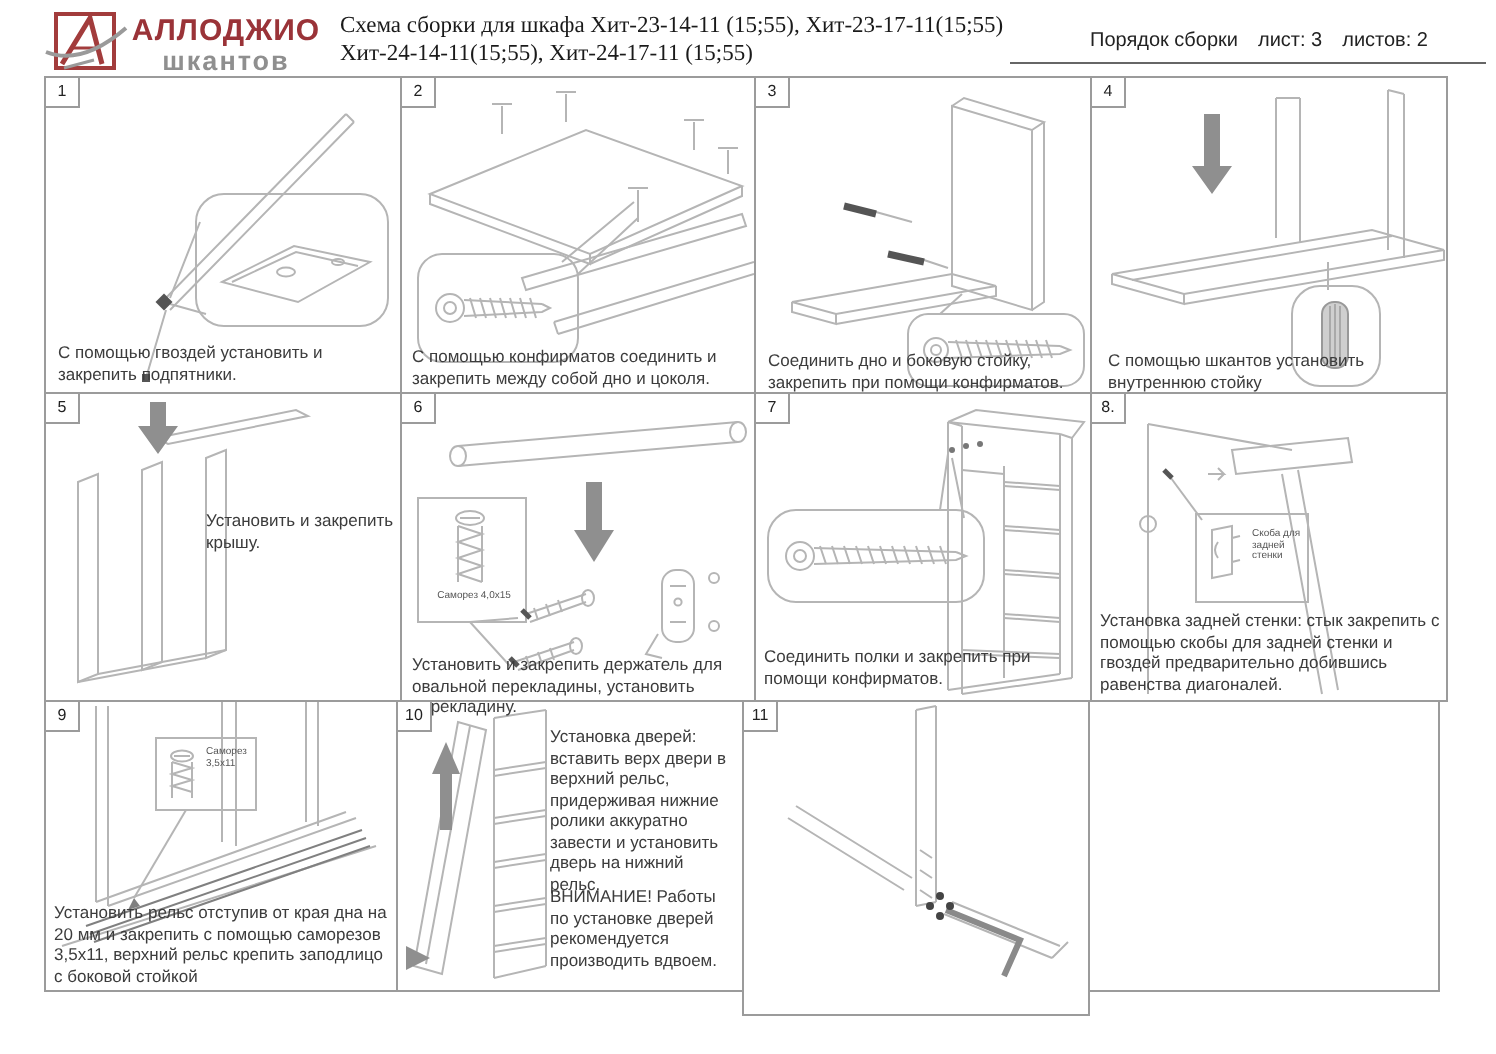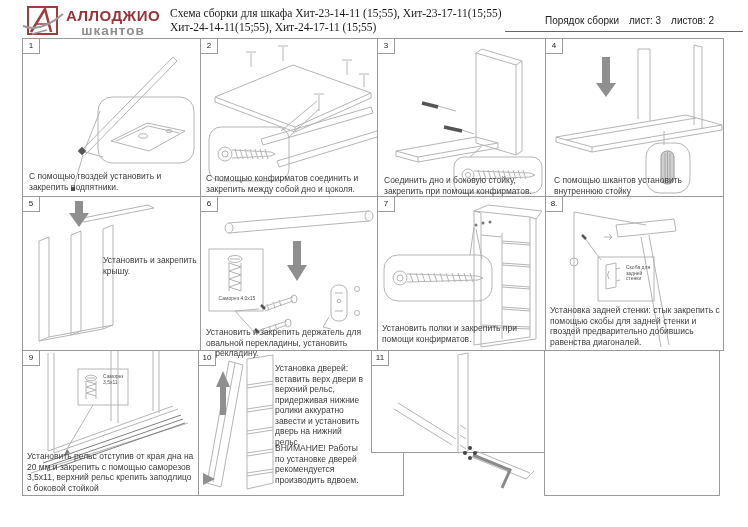--- a/index.html
+++ b/index.html
@@ -190,21 +190,21 @@
         <circle cx="22" cy="81" r="7"></circle>
           <circle cx="22" cy="81" r="3"></circle>
         <path d="M29 77 L100 79 M29 85 L100 83 L105 81 L100 79"></path>
         <path d="M32 76 l3 9 M38 76 l3 9 M44 76 l3 9 M50 76 l3 9 M56 76 l3 9 M62 76 l3 9 M68 76 l3 9 M74 76 l3 9 M80 76 l3 9 M86 76 l3 9 M92 76 l3 9"></path>
         <path d="M92 58 L96 30 M104 62 L98 32"></path>
       </g>
       <circle cx="98" cy="28" r="1.5" fill="#777"></circle>
         <circle cx="105" cy="26" r="1.5" fill="#777"></circle>
         <circle cx="112" cy="25" r="1.5" fill="#777"></circle>
     </svg>
-    <div class="cap" style="left:4px;top:126px;width:152px">Установить полки и закрепить при помощи конфирматов.</div>
+    <div class="cap" style="left:4px;top:126px;width:152px">Соединить полки и закрепить при помощи конфирматов.</div>
   </div>
 
   <div class="cell" style="left:545px;top:196px;width:179px;height:155px">
     <div class="num">8.</div>
     <svg class="drw" width="177" height="153">
       <g fill="none" stroke="#b5b5b5" stroke-width="1">
         <path d="M28 15 L28 150 M28 15 L100 28"></path>
         <circle cx="28" cy="65" r="4"></circle>
         <path d="M38 40 L55 63"></path>
         <path d="M58 40 L66 40 L63 37 M66 40 L63 43"></path>
@@ -251,21 +251,21 @@
         <path d="M8 132 L30 10 L44 14 L22 136 Z"></path>
         <path d="M14 131 L36 12"></path>
       </g>
       <path d="M21 36 L27 36 L27 64 L21 64 Z M17 36 L31 36 L24 20 Z" fill="#8f8f8f"></path>
       <path d="M4 122 L4 134 L16 128 Z" fill="#8f8f8f"></path>
     </svg>
     <div class="cap" style="left:76px;top:12px;width:94px">Установка дверей: вставить верх двери в верхний рельс, придерживая нижние ролики аккуратно завести и установить дверь на нижний рельс.</div>
     <div class="cap" style="left:76px;top:92px;width:94px">ВНИМАНИЕ! Работы по установке дверей рекомендуется производить вдвоем.</div>
   </div>
 
-  <div class="cell" style="left:371px;top:350px;width:174px;height:103px">
+  <div class="cell" style="left:371px;top:350px;width:174px;height:158px">
     <div class="num">11</div>
     <svg class="drw" width="172" height="144">
       <g fill="none" stroke="#b5b5b5" stroke-width="1">
         <path d="M86 4 L86 102 M96 2 L96 100 M86 4 L96 2 M86 102 L96 100"></path>
         <path d="M88 74 L94 78 M88 84 L94 88 M88 94 L94 98"></path>
         <path d="M22 58 L80 94 M26 52 L84 88"></path>
         <path d="M100 106 L154 128 M104 100 L158 122 M154 128 L162 120"></path>
       </g>
       <g stroke="#8a8a8a" fill="none" stroke-width="3">
         <path d="M101 104 L138 119 L130 137"></path>

